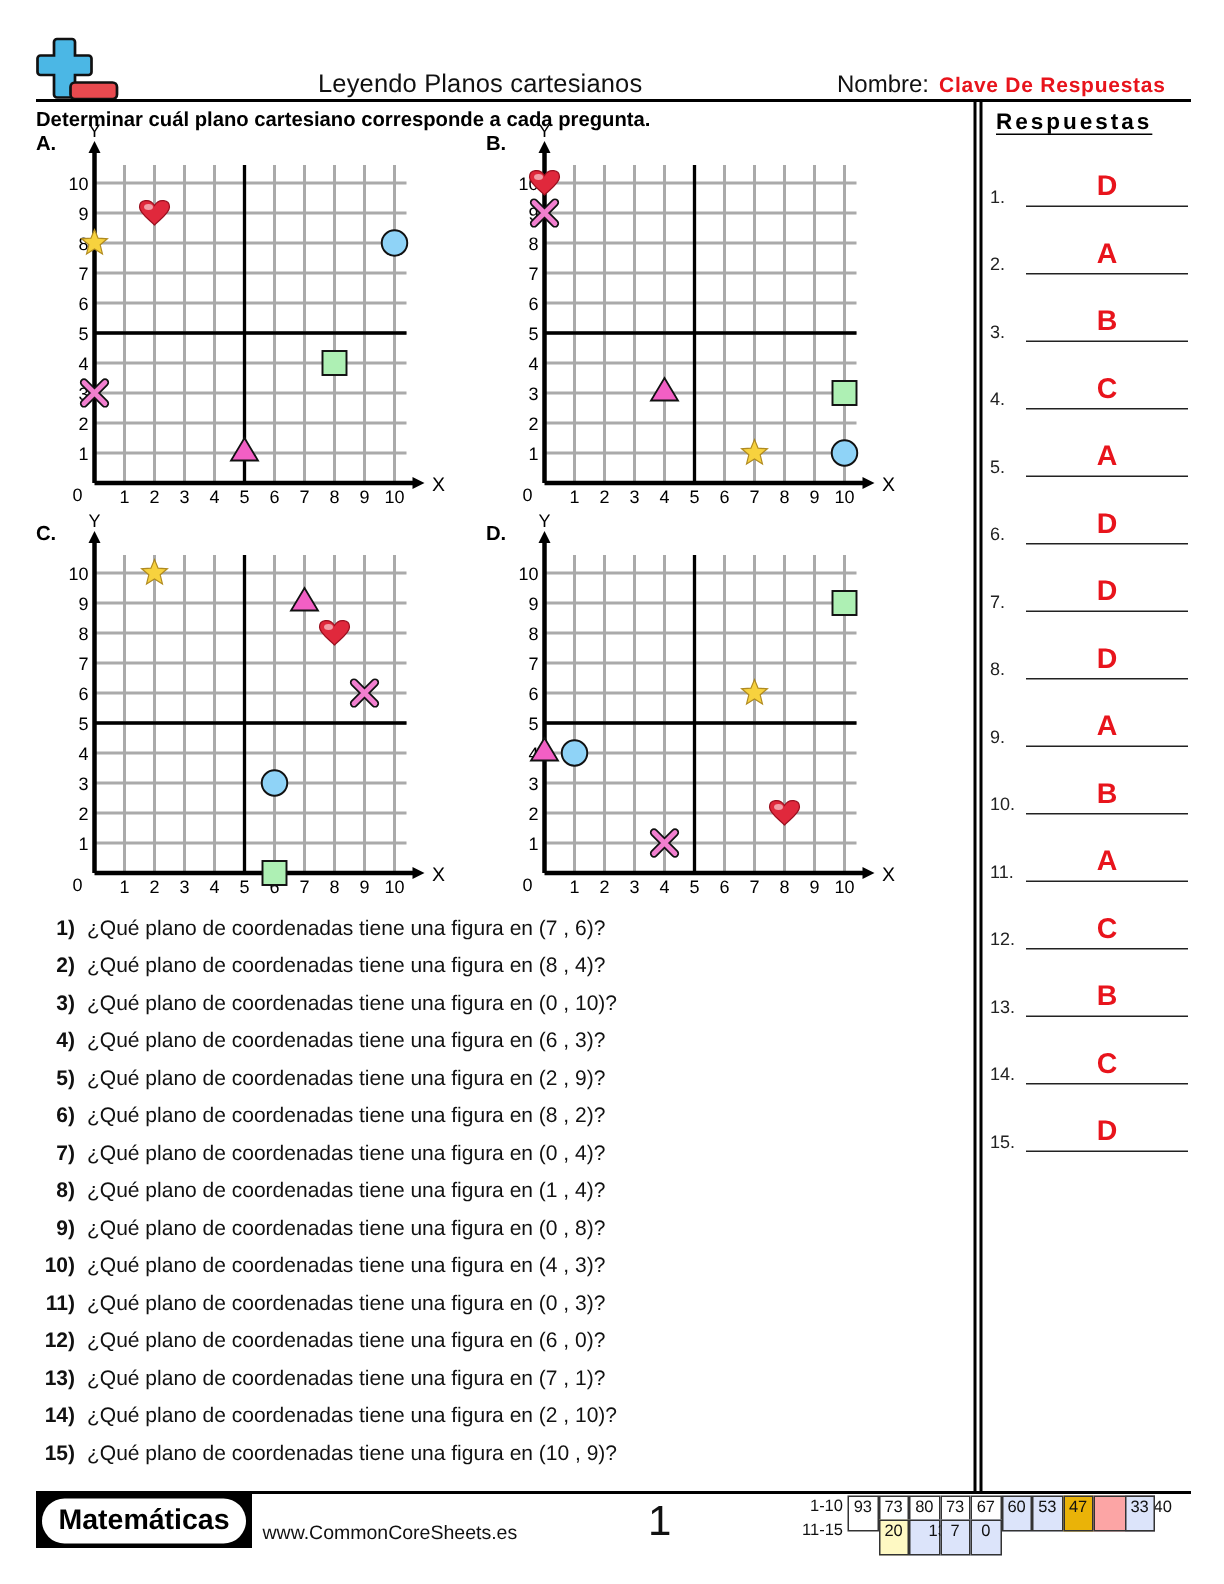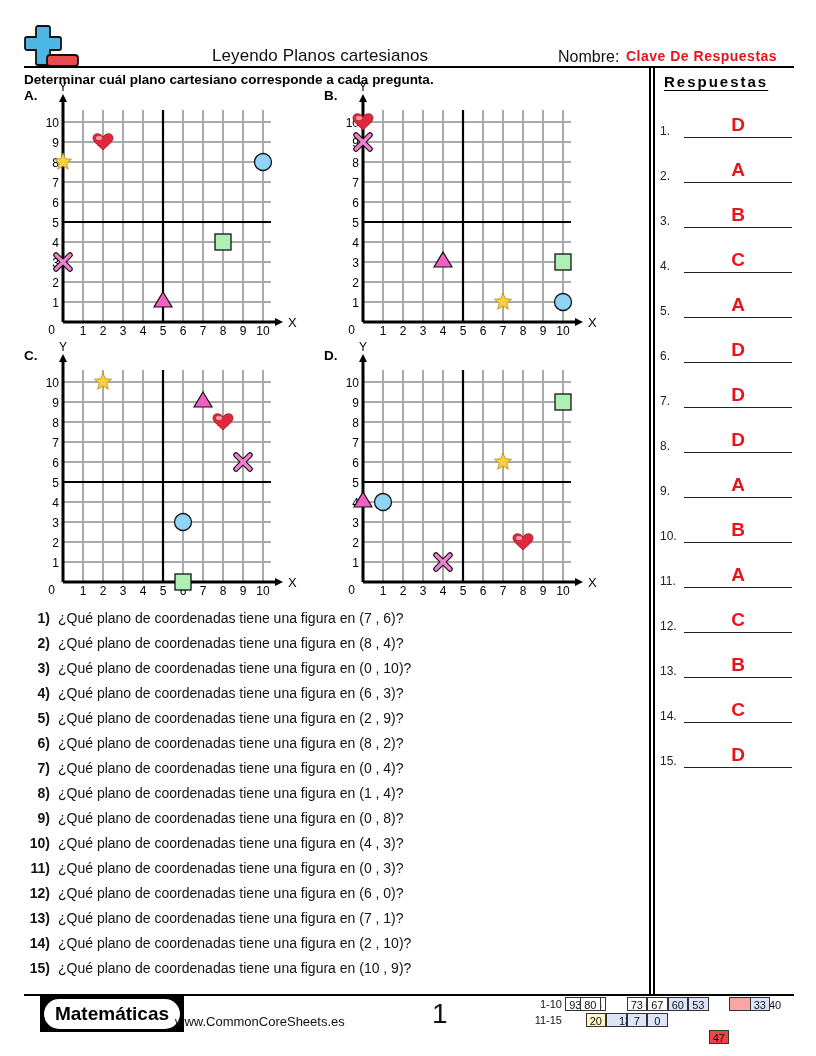--- a/index.html
+++ b/index.html
@@ -17,26 +17,26 @@
   .ans-row { left: 660px; width: 132px; height: 22px; }
   .ans-num { position: absolute; left: 0; bottom: 0; font-size: 12px; color: #222; }
   .ans-line { position: absolute; left: 24px; bottom: 0; width: 108px; height: 1.5px; background: #222; }
   .ans-val { position: absolute; left: 24px; width: 108px; bottom: 2px; text-align: center; font-size: 19px; font-weight: bold; color: #e8141c; }
   .graph-letter { font-size: 13.5px; font-weight: bold; }
   .q-row { left: 24px; height: 20px; font-size: 14px; color: #111; }
   .q-num { position: absolute; right: 0; font-weight: bold; width: 26px; text-align: right; }
   .q-numwrap { position: absolute; left: 0; width: 26px; }
   .q-text { position: absolute; left: 34px; white-space: nowrap; }
   .footer-rule { left: 24px; top: 994px; width: 770px; height: 2px; background: #000; }
-  .brand { left: 40px; top: 996px; width: 144px; height: 36px; background: #000; }
+  .brand { left: 24px; top: 996px; width: 144px; height: 36px; background: #000; }
   .brand-pill { position: absolute; left: 4px; top: 3px; width: 136px; height: 30px; background: #fff; border-radius: 15px; font-weight: bold; font-size: 19px; text-align: center; line-height: 30px; }
   .site { left: 175px; top: 1014px; font-size: 13px; color: #111; }
   .page-num { left: 432px; top: 998px; font-size: 28px; color: #111; }
   .score-label { font-size: 11px; color: #111; text-align: right; width: 40px; }
-  .score-cell { position: absolute; width: 20.5px; height: 14px; border: 1px solid #333; font-size: 11px; text-align: center; line-height: 14px; color: #111; }
+  .score-cell { position: absolute; width: 20.5px; height: 24px; border: 1px solid #333; font-size: 11px; text-align: center; line-height: 14px; color: #111; }
   svg text { font-family: "Liberation Sans", "DejaVu Sans", sans-serif; }
 </style>
 </head>
 <body>
 
 <svg class="abs logo" viewBox="0 0 56 44">
   <path d="M14 2 h10 a2 2 0 0 1 2 2 v9 h9 a2 2 0 0 1 2 2 v9 a2 2 0 0 1 -2 2 h-9 v13 a2 2 0 0 1 -2 2 h-10 a2 2 0 0 1 -2 -2 v-13 h-9 a2 2 0 0 1 -2 -2 v-9 a2 2 0 0 1 2 -2 h9 v-9 a2 2 0 0 1 2 -2 z" fill="#4bb7e5" stroke="#111" stroke-width="1.8"></path>
   <rect x="23" y="31" width="31" height="11" rx="3" fill="#e84a4f" stroke="#111" stroke-width="1.8"></rect>
 </svg>
 
@@ -475,26 +475,26 @@
 <div class="abs footer-rule"></div>
 <div class="abs brand">
   <div class="brand-pill">Matemáticas</div>
 </div>
 <div class="abs site">www.CommonCoreSheets.es</div>
 <div class="abs page-num">1</div>
 <div id="scores">
     <div class="abs score-label" style="left: 522px; top: 998px;">1-10</div>
     <div class="score-cell" style="left: 565px; top: 997px; background: rgb(255, 255, 255);">93</div>
     <div class="score-cell" style="left: 585.5px; top: 997px; background: rgb(255, 255, 255);">73</div>
-    <div class="score-cell" style="left: 580px; top: 997px; background: rgb(255, 255, 255);">80</div>
+    <div class="score-cell" style="left: 606px; top: 997px; background: rgb(255, 255, 255);">80</div>
     <div class="score-cell" style="left: 626.5px; top: 997px; background: rgb(255, 255, 255);">73</div>
     <div class="score-cell" style="left: 647px; top: 997px; background: rgb(255, 255, 255);">67</div>
     <div class="score-cell" style="left: 667.5px; top: 997px; background: rgb(220, 228, 250);">60</div>
     <div class="score-cell" style="left: 688px; top: 997px; background: rgb(220, 228, 250);">53</div>
-    <div class="score-cell" style="left: 708.5px; top: 1030px; background: #ef4444;">47</div>
+    <div class="score-cell" style="left: 708.5px; top: 997px; background: #eab308;">47</div>
     <div class="score-cell" style="left: 729px; top: 997px; background: #fca5a5; padding-left: 39px;">40</div>
     <div class="score-cell" style="left: 749.5px; top: 997px; background: rgb(220, 228, 250);">33</div>
     <div class="abs score-label" style="left: 522px; top: 1014px;">11-15</div>
     <div class="score-cell" style="left: 565px; top: 1066px; background: rgb(220, 228, 250); font-weight: bold;">27</div>
     <div class="score-cell" style="left: 585.5px; top: 1013px; background: #fef9c3;">20</div>
     <div class="score-cell" style="left: 606px; top: 1013px; background: rgb(220, 228, 250); padding-left: 12px;">13</div>
     <div class="score-cell" style="left: 626.5px; top: 1013px; background: rgb(220, 228, 250);">7</div>
     <div class="score-cell" style="left: 647px; top: 1013px; background: rgb(220, 228, 250);">0</div>
   </div>
 

